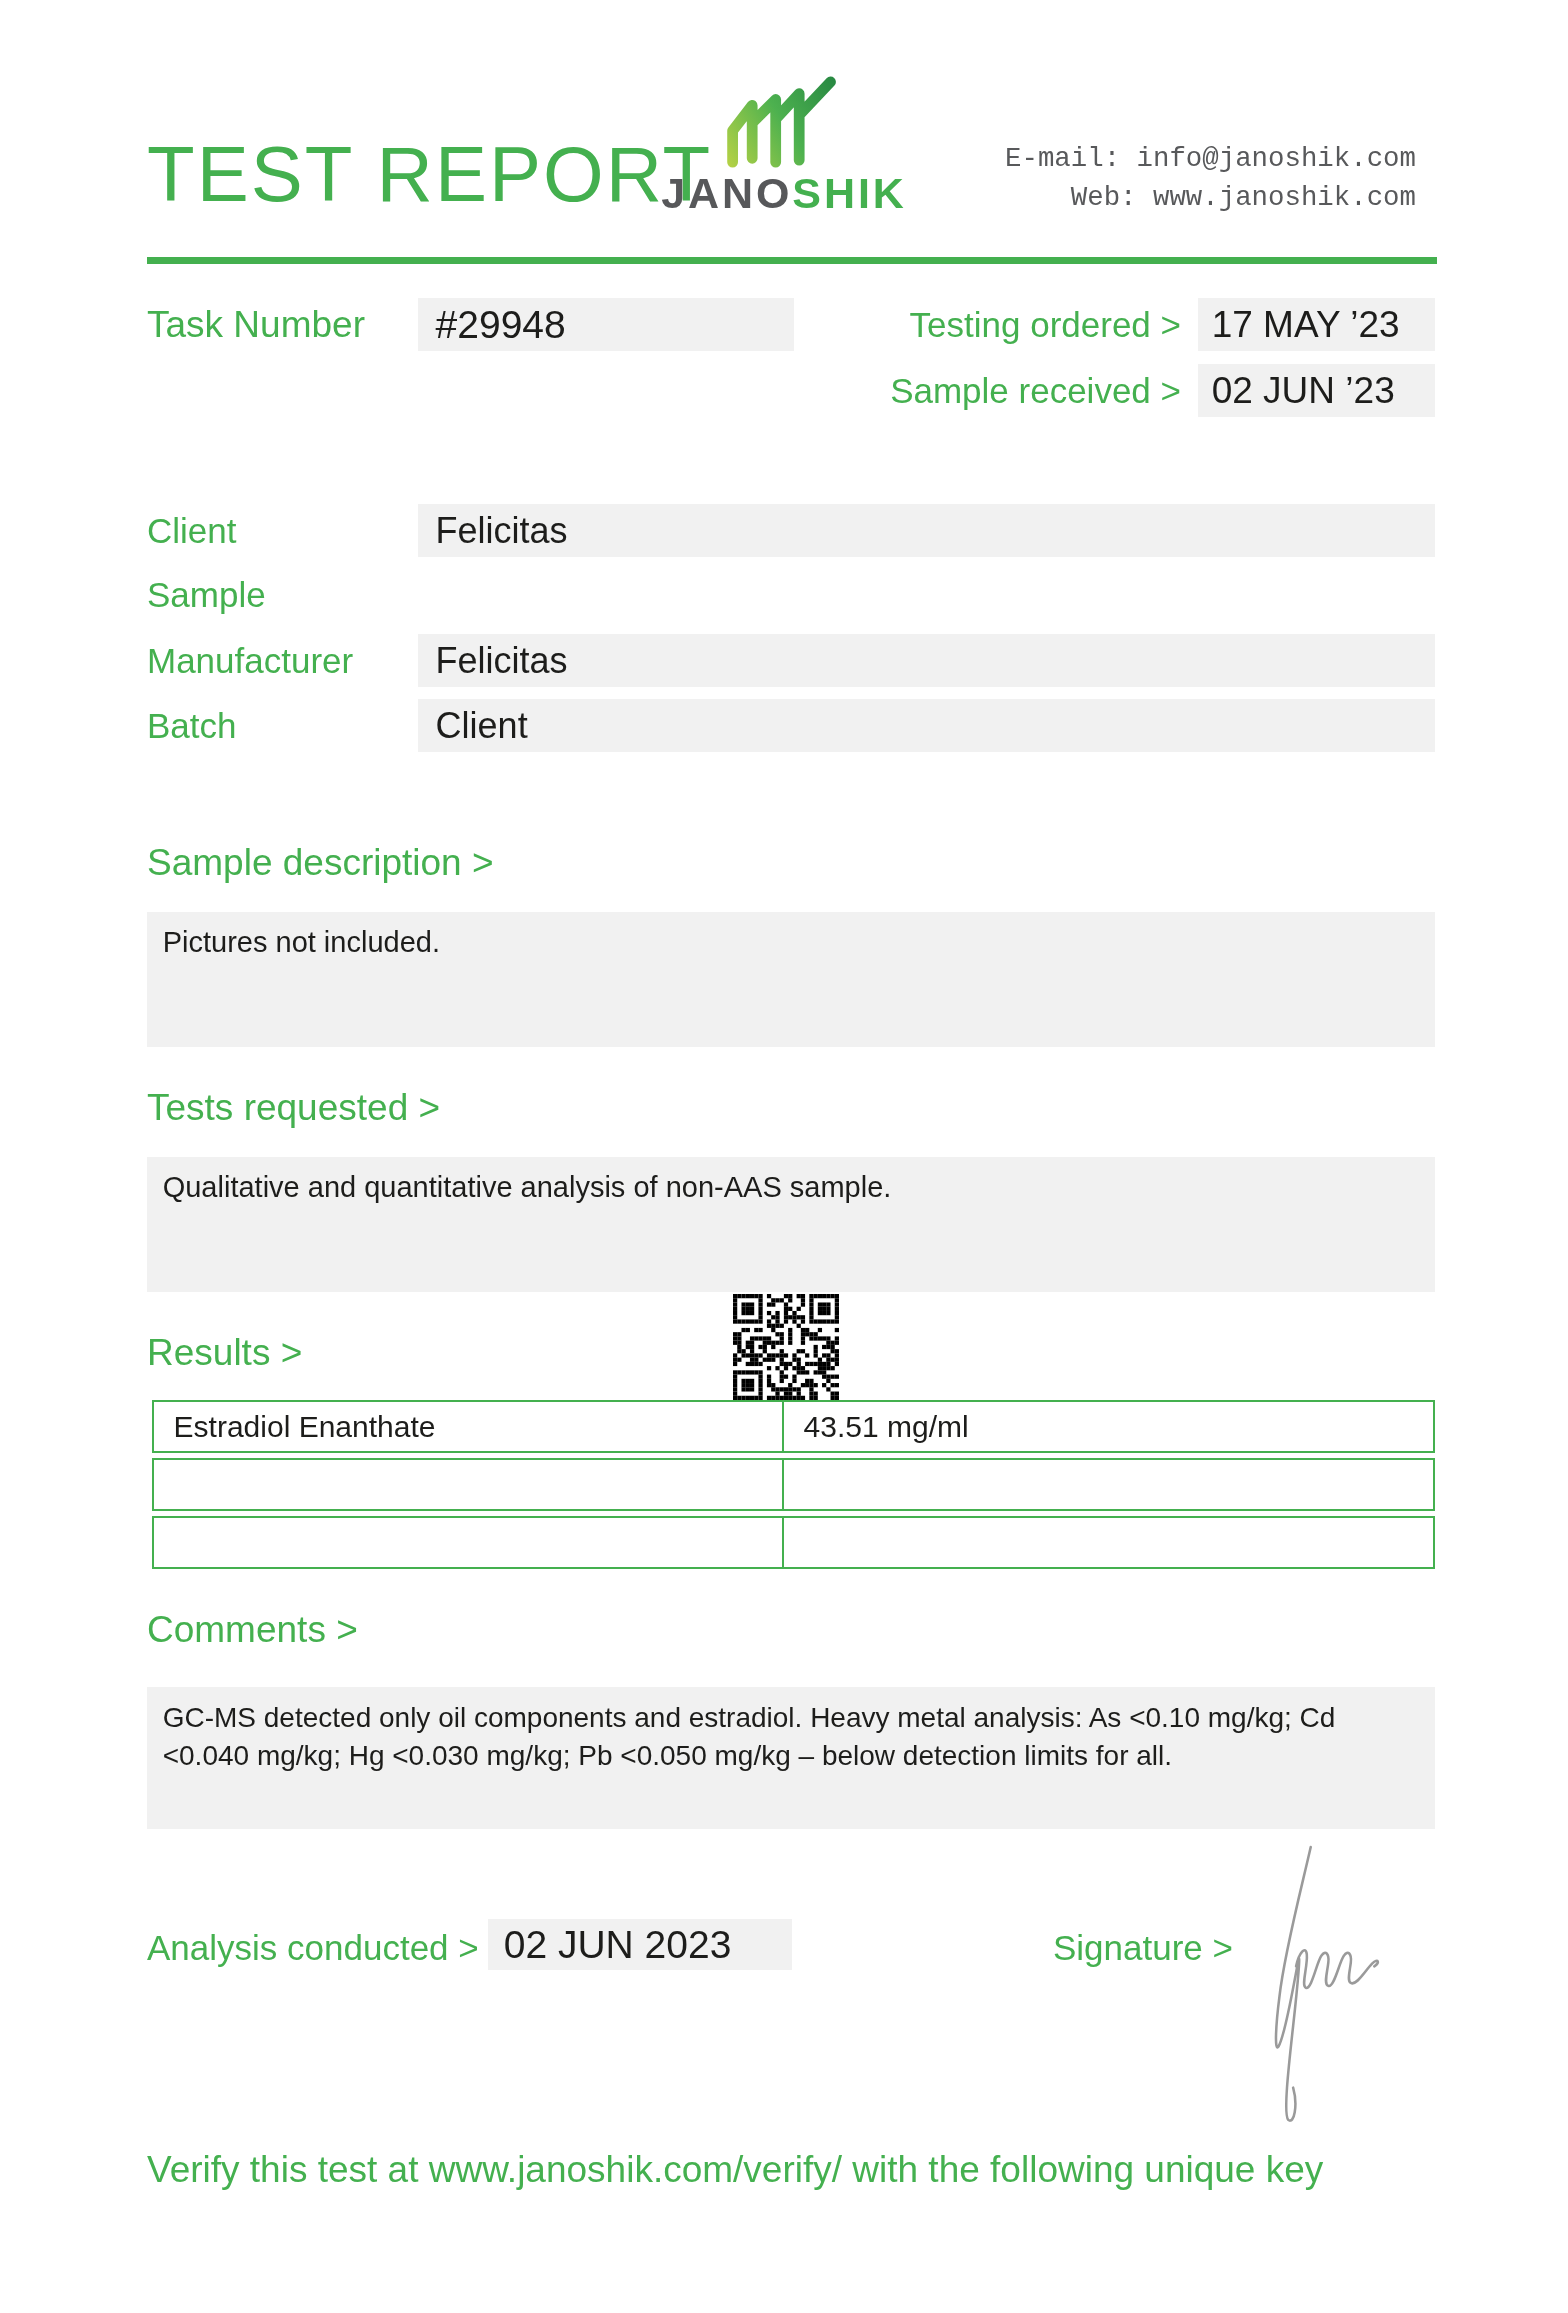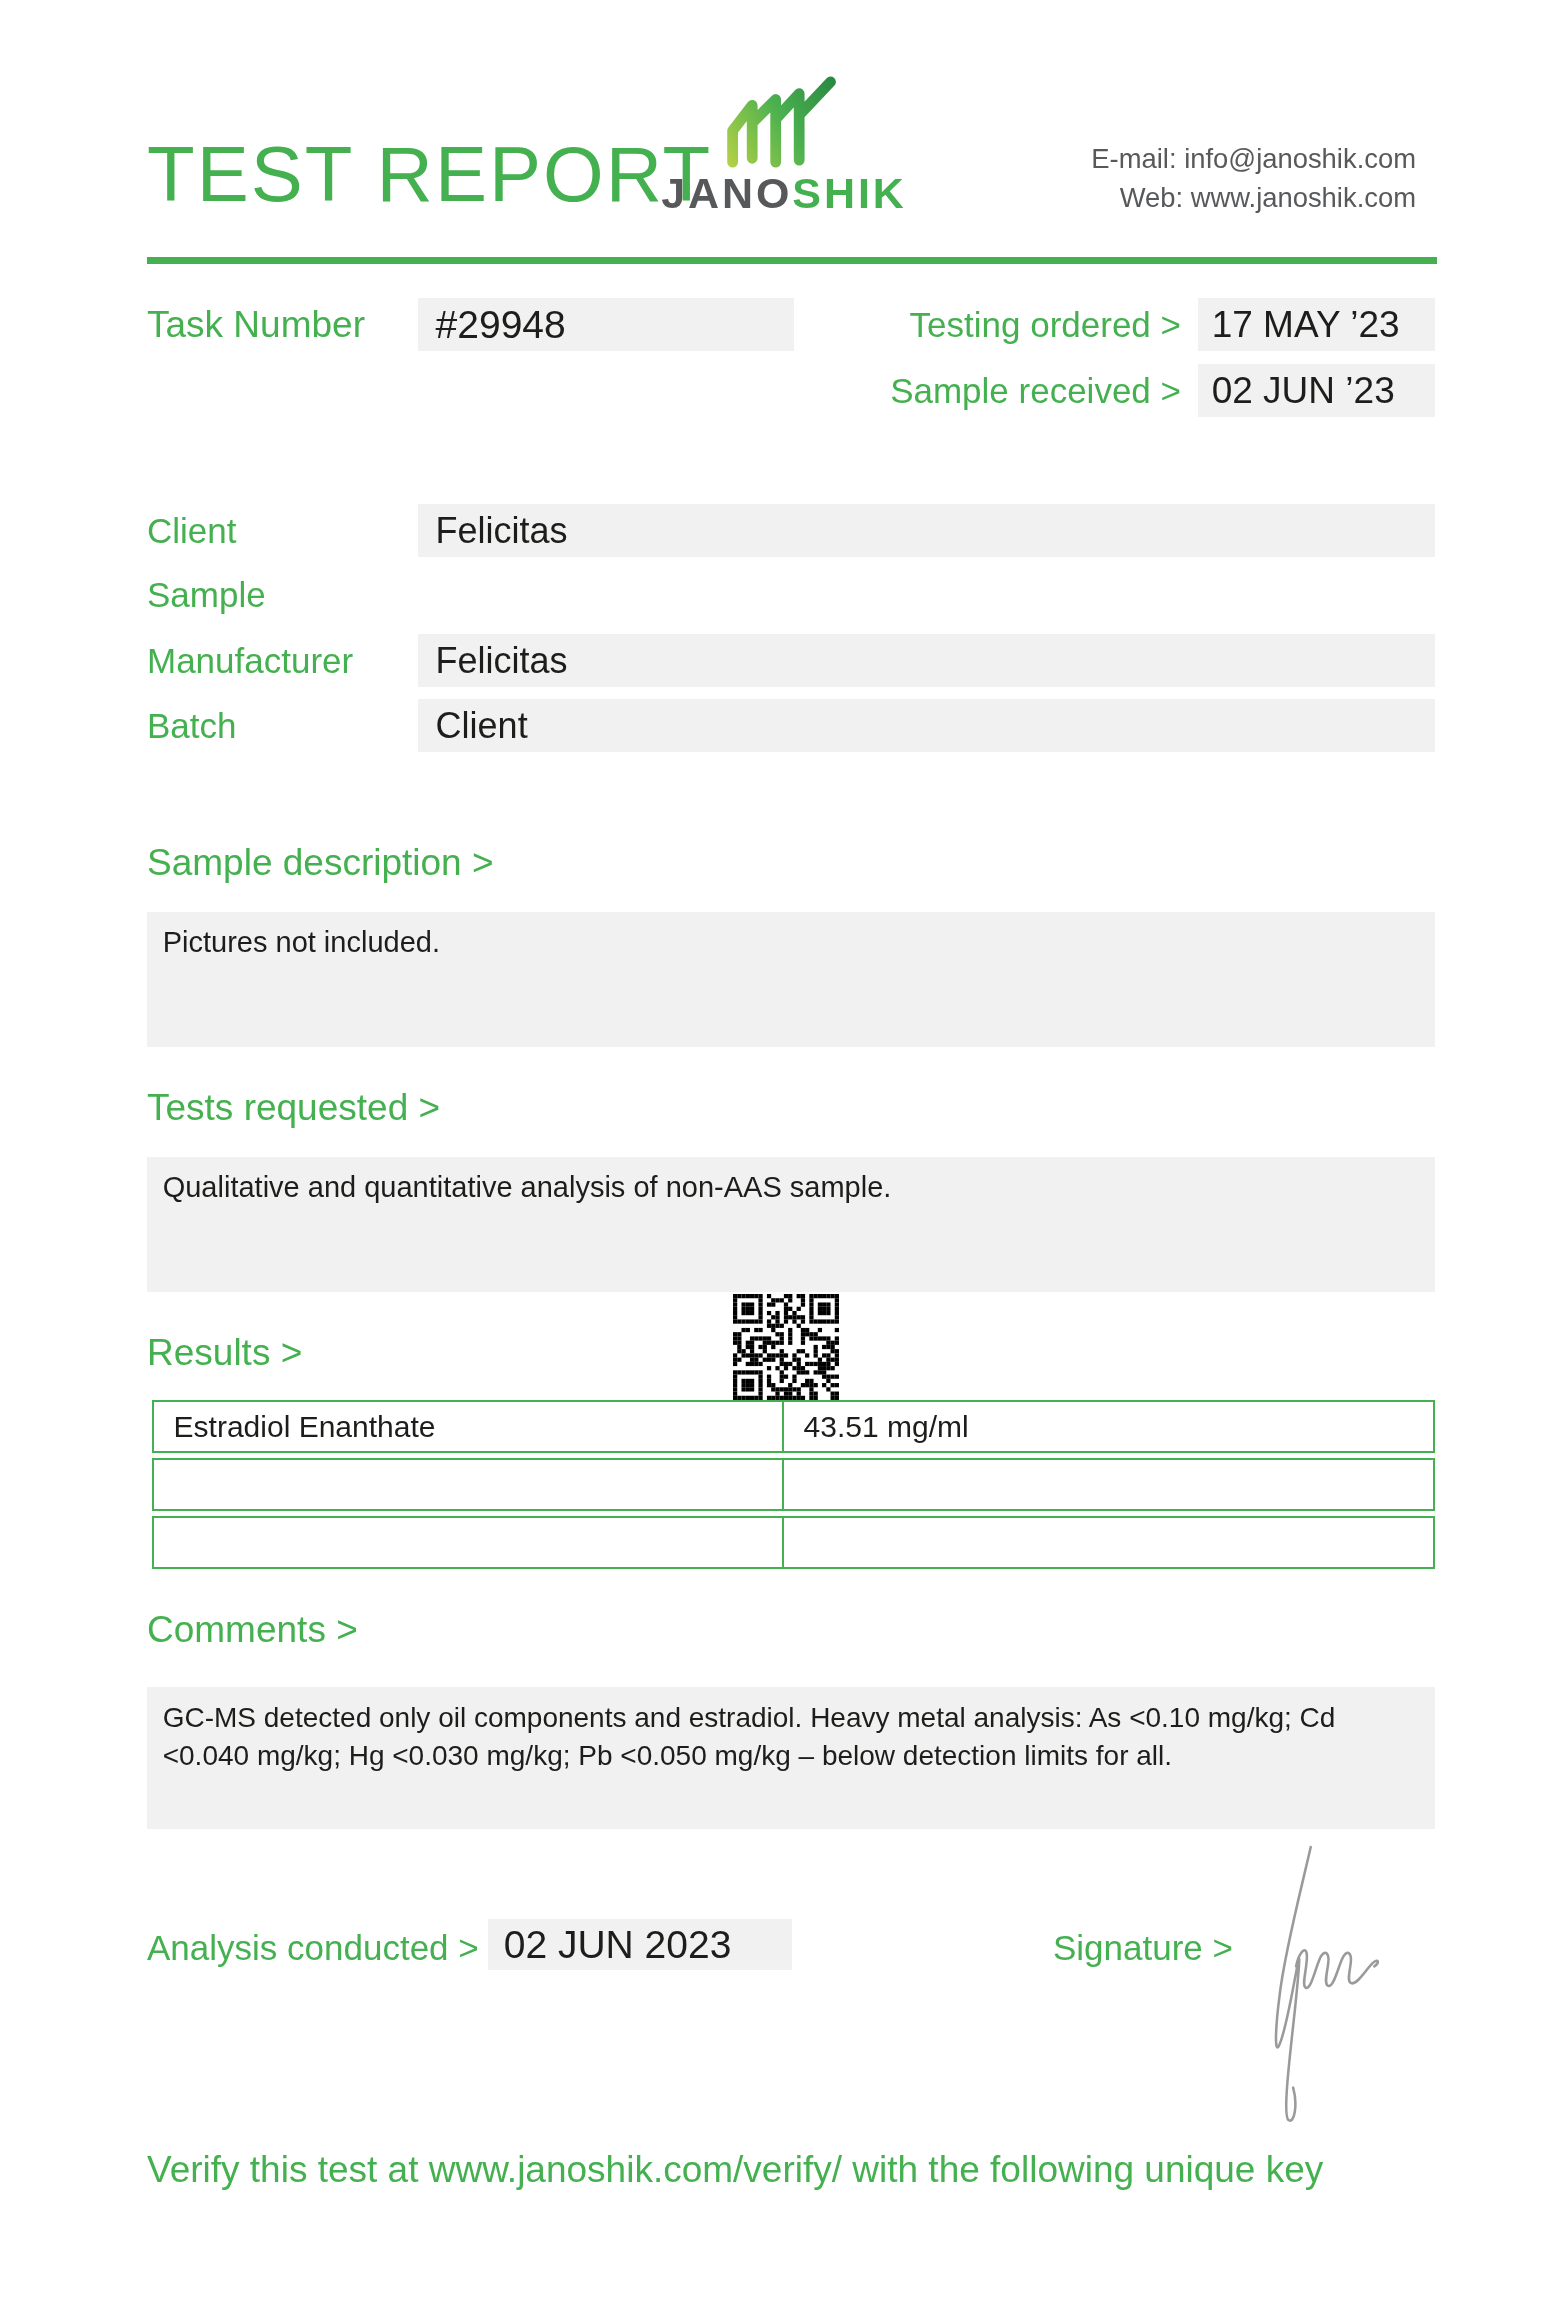--- a/index.html
+++ b/index.html
@@ -14,21 +14,21 @@
   body{font-family:"Liberation Sans","DejaVu Sans",sans-serif;color:var(--text-dark);}
   .page{position:relative;width:1568px;height:2313px;background:#fff;overflow:hidden;}
 
   
   .title{position:absolute;left:147px;top:135px;font-size:78px;line-height:1;color:var(--green);letter-spacing:2px;}
   .logo{position:absolute;left:627px;top:76px;width:314px;text-align:center;}
   .logo-icon{display:block;margin:0 auto;}
   .logo-text{font-size:43px;font-weight:bold;letter-spacing:2.9px;line-height:1;margin-top:2px;}
   .logo-text .jano{color:#57585a;}
   .logo-text .shik{color:var(--green);}
-  .contact{position:absolute;right:152px;top:139px;text-align:right;font-size:27.4px;line-height:39px;color:var(--gray-text);}
+  .contact{position:absolute;right:152px;top:139px;text-align:right;font-size:27.4px;line-height:39px;color:var(--gray-text);font-family:Liberation Mono, monospace;}
   .divider{position:absolute;left:147px;top:257px;width:1290px;height:6.9px;background:var(--green);}
 
   
   .glabel{color:var(--green);}
   .gbox{position:absolute;background:var(--gray-box);}
   .vtext{color:var(--text-dark);}
 
   
   .task-label{position:absolute;left:147px;top:298px;height:53px;line-height:53px;font-size:37px;}
   .task-box{left:418px;top:298px;width:376px;height:53px;line-height:53px;font-size:39px;padding-left:17.6px;}

